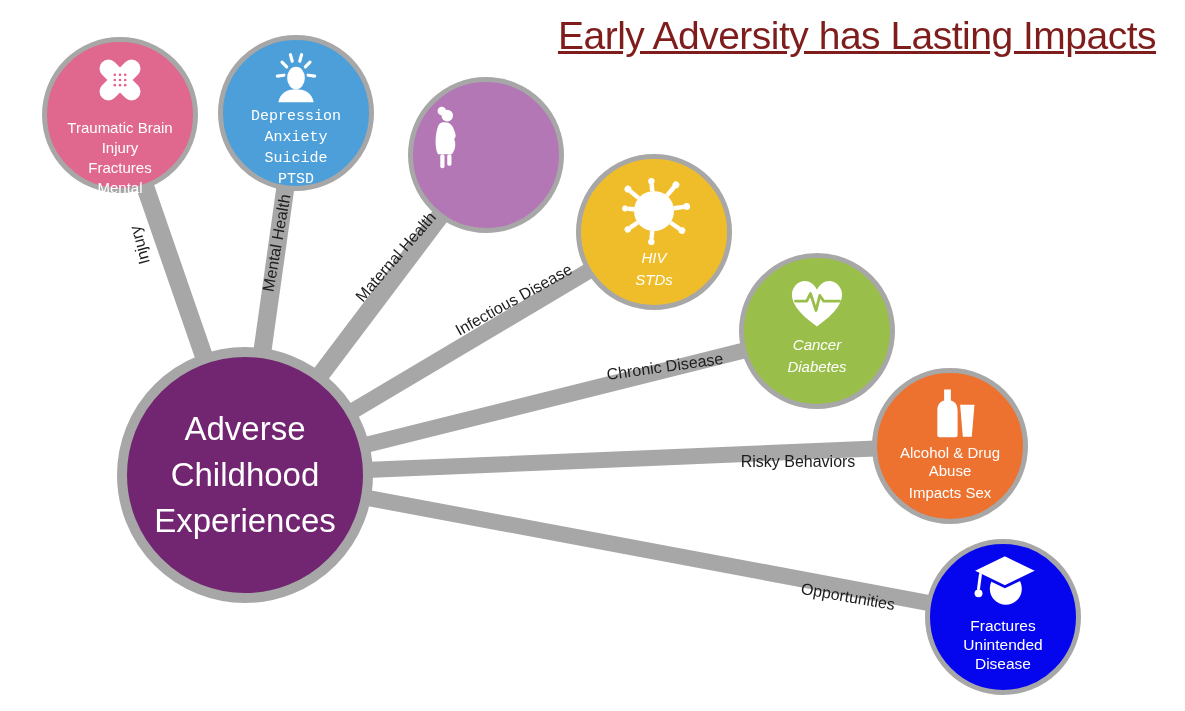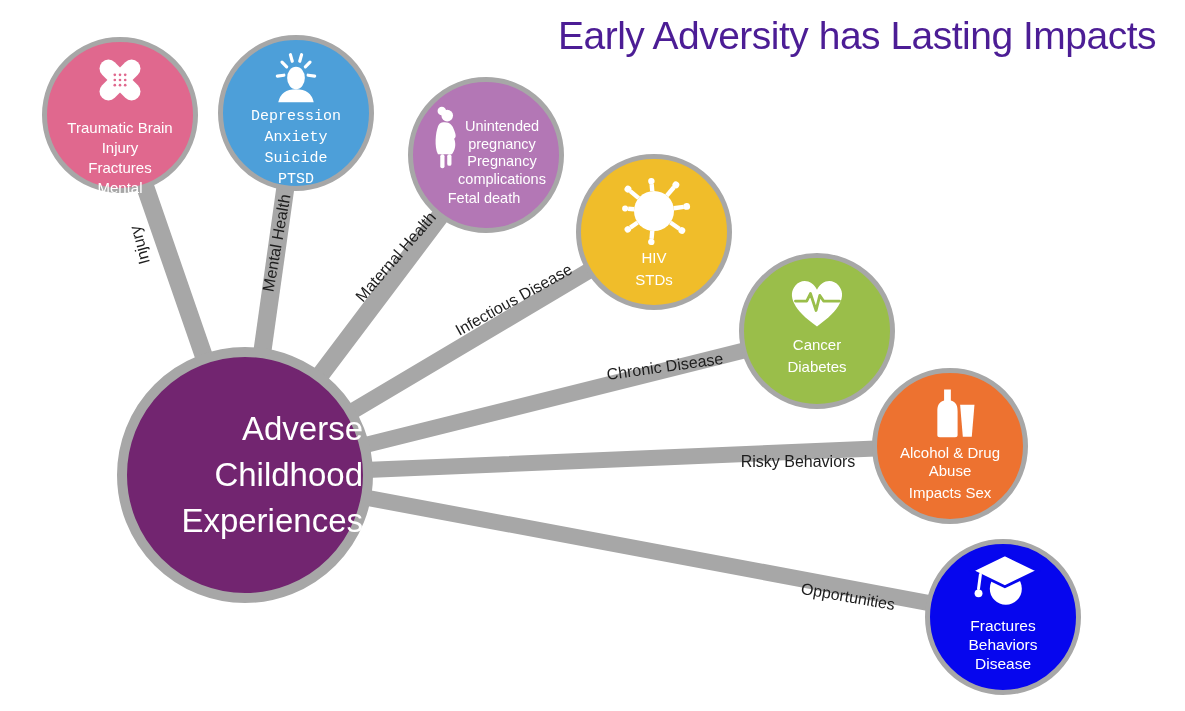--- a/index.html
+++ b/index.html
@@ -2,38 +2,38 @@
 <html><head>
 <meta charset="utf-8">
 <style>
   html,body{margin:0;padding:0;background:#fff;}
   #stage{
     position:relative;width:1185px;height:711px;background:#fff;overflow:hidden;
     font-family:"Liberation Sans",sans-serif;
   }
   .title{
     position:absolute;left:552px;top:14px;width:610px;text-align:center;
-    font-size:39px;font-weight:500;color:#4c1d95;letter-spacing:-0.5px;white-space:nowrap;
+    font-size:39px;font-weight:500;color:#7f1d1d;letter-spacing:-0.5px;white-space:nowrap;text-decoration:underline;
   }
   
   .spoke{
     position:absolute;left:245px;top:475px;height:16px;margin-top:-8px;
     background:#a7a7a7;transform-origin:0 50%;z-index:1;border-radius:3px;
   }
   .spoke.w18{height:18px;margin-top:-9px;}
   
   .edge-label{
     position:absolute;z-index:2;font-size:16px;color:#1d1d1d;white-space:nowrap;
     transform:translate(-50%,-50%) rotate(var(--rot,0deg));
   }
   
   .center-circle{
     position:absolute;left:117px;top:347px;width:236px;height:236px;border-radius:50%;
     background:var(--c,#722570);border:10px solid #a7a7a7;z-index:3;
-    display:flex;flex-direction:column;align-items:flex-end;justify-content:center;
+    display:flex;flex-direction:column;align-items:center;justify-content:center;
     color:#fff;font-size:33px;line-height:46px;text-align:center;font-weight:400;
   }
   
   .bubble{
     position:absolute;width:146px;height:146px;border-radius:50%;
     background:var(--c,#888);border:5px solid #a7a7a7;z-index:3;
     display:flex;flex-direction:column;align-items:center;
     color:#fff;text-align:center;
   }
   .bubble .node-text{font-size:15px;line-height:20px;font-weight:400;}
@@ -41,22 +41,22 @@
   
   .b-injury{left:42px;top:37px;}      .b-injury .icon{margin-top:12px;}
   .b-injury .node-text{margin-top:12px;}
   .b-mental{left:218px;top:35px;}     .b-mental .icon{margin-top:10px;}
   .b-mental .node-text{margin-top:0;line-height:21px;font-family:Liberation Mono, monospace;}
   .b-maternal{left:408px;top:77px;}
   .b-maternal .icon{position:absolute;left:18px;top:22px;}
   .b-maternal .node-text{position:absolute;left:34px;right:2px;top:36px;font-size:14.5px;line-height:17.5px;}
   .b-maternal .node-text .shift-left{margin-left:-36px;margin-top:2px;}
   .b-infectious{left:576px;top:154px;} .b-infectious .icon{margin-top:12px;}
-  .b-infectious .node-text{margin-top:-4px;line-height:22px;}
-  .b-chronic{left:739px;top:253px;}    .b-chronic .icon{margin-top:14px;}
+  .b-infectious .node-text{margin-top:-4px;line-height:22px;font-style:italic;}
+  .b-chronic{left:739px;top:253px;font-style:italic;}    .b-chronic .icon{margin-top:14px;}
   .b-chronic .node-text{margin-top:2px;line-height:22px;}
   .b-risky{left:872px;top:368px;}      .b-risky .icon{margin-top:13px;}
   .b-risky .node-text{margin-top:2px;line-height:18px;}
   .b-risky .gap{margin-top:4px;}
   .b-opportunities{left:925px;top:539px;} .b-opportunities .icon{margin-top:7px;}
   .b-opportunities .node-text{margin-top:1px;line-height:19px;font-size:15.5px;}
 </style>
 </head>
 <body>
 
@@ -136,27 +136,20 @@
   <div class="bubble b-maternal" style="--c: #b377b5;">
     <svg class="icon" width="34" height="68" viewBox="0 0 44 86">
       <g fill="#fff">
         <circle cx="14" cy="8" r="5.5"></circle>
         <circle cx="21" cy="14" r="7.5"></circle>
         <path d="M14,23 C23,21 28,26 30,33 C32,38 33,42 30,44 C33,52 31,59 27,64 L9,64 C4,54 6,36 9,28 C10,25 12,24 14,23 Z"></path>
         <rect x="12" y="64" width="5.5" height="18" rx="2.5"></rect>
         <rect x="21" y="64" width="5.5" height="15" rx="2.5"></rect>
       </g>
     </svg>
-    <div class="node-text">
-      <div>Unintended</div>
-      <div>pregnancy</div>
-      <div>Pregnancy</div>
-      <div>complications</div>
-      <div class="shift-left">Fetal death</div>
-    </div>
   </div>
 
   <div class="bubble b-infectious" style="--c: #f0bd2a;">
     <svg class="icon" width="80" height="80" viewBox="-40 -40 80 80">
       <circle r="20" fill="#fff"></circle>
       <g stroke="#fff" stroke-width="4.4" fill="#fff">
         <g transform="rotate(-140)">
             <line x1="20" y1="0" x2="31" y2="0"></line>
             <circle cx="34" cy="0" r="3.4" stroke="none"></circle>
           </g>
@@ -223,18 +216,18 @@
 
   <div class="bubble b-opportunities" style="--c: #0606ee;">
     <svg class="icon" width="76" height="64" viewBox="0 0 80 68">
       <circle cx="43" cy="40" r="17" fill="#fff"></circle>
       <polygon points="42,4 77,21 42,38 7,21" fill="#fff" stroke="var(--c)" stroke-width="3"></polygon>
       <line x1="16" y1="25" x2="14" y2="40" stroke="#fff" stroke-width="3.2" stroke-linecap="round"></line>
       <circle cx="14" cy="45" r="4.2" fill="#fff"></circle>
     </svg>
     <div class="node-text">
       <div>Fractures</div>
-      <div>Behaviors</div>
+      <div>Unintended</div>
       <div>Disease</div>
     </div>
   </div>
 
 </div>
 
 </body></html>

